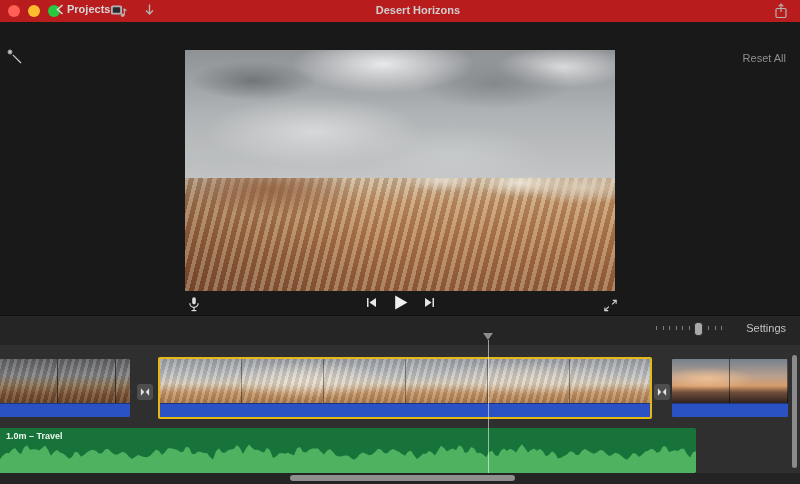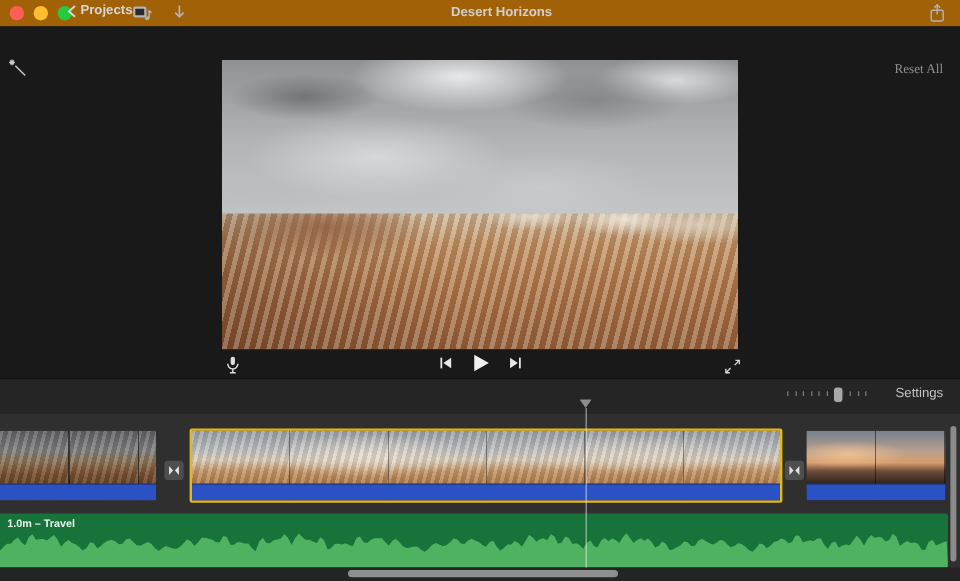--- a/index.html
+++ b/index.html
@@ -1,40 +1,40 @@
 <!DOCTYPE html>
 <html style="--selection_yellow: #E5B915; --clip_audio_blue: #2A52C4; --audio_green_dark: #177339; --audio_green_light: #4FB261; --traffic_red: #FF5F57; --traffic_yellow: #FEBC2E; --traffic_green: #28C840;"><head>
 <meta charset="utf-8">
 <style>
   html,body{margin:0;padding:0;width:800px;height:484px;overflow:hidden;
     font-family:"Liberation Sans",sans-serif;background:#1a1a1a;-webkit-font-smoothing:antialiased;}
   .win{position:absolute;inset:0;background:#1a1a1a;}
 
   
-  .titlebar{position:absolute;left:0;top:0;width:800px;height:22px;background:#a16207;
+  .titlebar{position:absolute;left:0;top:0;width:800px;height:22px;background:#b91c1c;
     border-bottom:1px solid #161616;display:flex;align-items:center;}
   .traffic{position:absolute;left:8px;top:5px;display:flex;gap:8px;}
   .traffic i{width:12px;height:12px;border-radius:50%;display:block;}
   .t-red{background:var(--traffic_red,#ff5f57);}
   .t-yellow{background:var(--traffic_yellow,#febc2e);}
   .t-green{background:var(--traffic_green,#28c840);}
   .tb-btn{background:none;border:0;color:#d6d6d6;font-size:11px;display:flex;align-items:center;gap:3px;
     padding:0;cursor:default;font-family:inherit;}
   .back-btn{position:absolute;left:56px;top:3px;font-weight:bold;}
   .media-btn{position:absolute;left:110px;top:3px;}
   .download-btn{position:absolute;left:143px;top:3px;}
   .win-title{position:absolute;left:0;right:0;top:4px;text-align:center;font-size:11px;color:#cfcfcf;font-weight:bold;padding-left:36px;}
   .share-btn{position:absolute;right:12px;top:3px;}
 
   
   .viewer{position:absolute;left:0;top:22px;width:800px;height:293px;background:#191919;}
   .vt-icon{background:none;border:0;padding:0;cursor:default;display:flex;align-items:center;justify-content:center;}
   .enhance-btn{position:absolute;left:7px;top:27px;}
   .adjust-row{position:absolute;left:290px;top:27px;width:196px;display:flex;justify-content:space-between;align-items:center;}
-  .reset-btn{position:absolute;right:8px;top:29px;color:#8f8f8f;font-size:11px;background:none;border:0;font-family:Liberation Serif, serif;margin-left:43px;}
+  .reset-btn{position:absolute;right:8px;top:29px;color:#8f8f8f;font-size:11px;background:none;border:0;font-family:Liberation Sans, sans-serif;margin-left:43px;}
 
   .preview{position:absolute;left:185px;top:28px;width:430px;height:241px;overflow:hidden;background:#555;}
   .sky{position:absolute;left:0;top:0;width:430px;height:140px;
     background:
       radial-gradient(90px 28px at 16% 22%, rgba(84,87,90,.6), transparent 70%),
       radial-gradient(130px 42px at 46% 10%, rgba(246,247,248,.85), transparent 70%),
       radial-gradient(110px 36px at 72% 24%, rgba(112,115,118,.55), transparent 70%),
       radial-gradient(95px 30px at 88% 12%, rgba(238,239,240,.75), transparent 70%),
       radial-gradient(150px 48px at 30% 58%, rgba(228,230,231,.7), transparent 72%),
       radial-gradient(130px 44px at 62% 76%, rgba(205,208,210,.65), transparent 72%),
@@ -92,21 +92,21 @@
   .clip-sel .audio-bar{height:13px;}
   .clip-3{left:672px;width:116px;
     background:
       repeating-linear-gradient(90deg, transparent 0 57px, rgba(0,0,0,.5) 57px 58px),
       radial-gradient(70px 16px at 30% 34%, rgba(244,196,150,.85), transparent 70%),
       linear-gradient(180deg,#76818f 0%,#b9a08d 30%,#d79d6c 46%,#6d4c3a 58%,#352822 74%,#221a14 100%);}
   .transition{position:absolute;top:39px;width:16px;height:16px;border-radius:3px;background:#4e4e4e;
     display:flex;align-items:center;justify-content:center;border:0;padding:0;}
   .trans-1{left:137px;} .trans-2{left:654px;}
 
-  .audio-track{position:absolute;left:0;top:83px;width:790px;height:45px;
+  .audio-track{position:absolute;left:0;top:83px;width:696px;height:45px;
     background:var(--audio_green_dark,#177339);border-radius:0 2px 2px 0;overflow:hidden;}
   .audio-label{position:absolute;left:6px;top:3px;font-size:9px;font-weight:bold;color:#eaf6ee;}
   .audio-wave{position:absolute;left:0;bottom:0;}
 
   .v-scroll{position:absolute;right:3px;top:10px;width:5px;height:113px;border-radius:2.5px;background:#8b8b8b;}
   .h-strip{position:absolute;left:0;top:128px;width:800px;height:11px;background:#242424;}
   .h-scroll{position:absolute;left:290px;top:2px;width:225px;height:6px;border-radius:3px;background:#8f8f8f;}
 
   
   .playhead{position:absolute;left:483px;top:333px;width:10px;height:140px;pointer-events:auto;}

